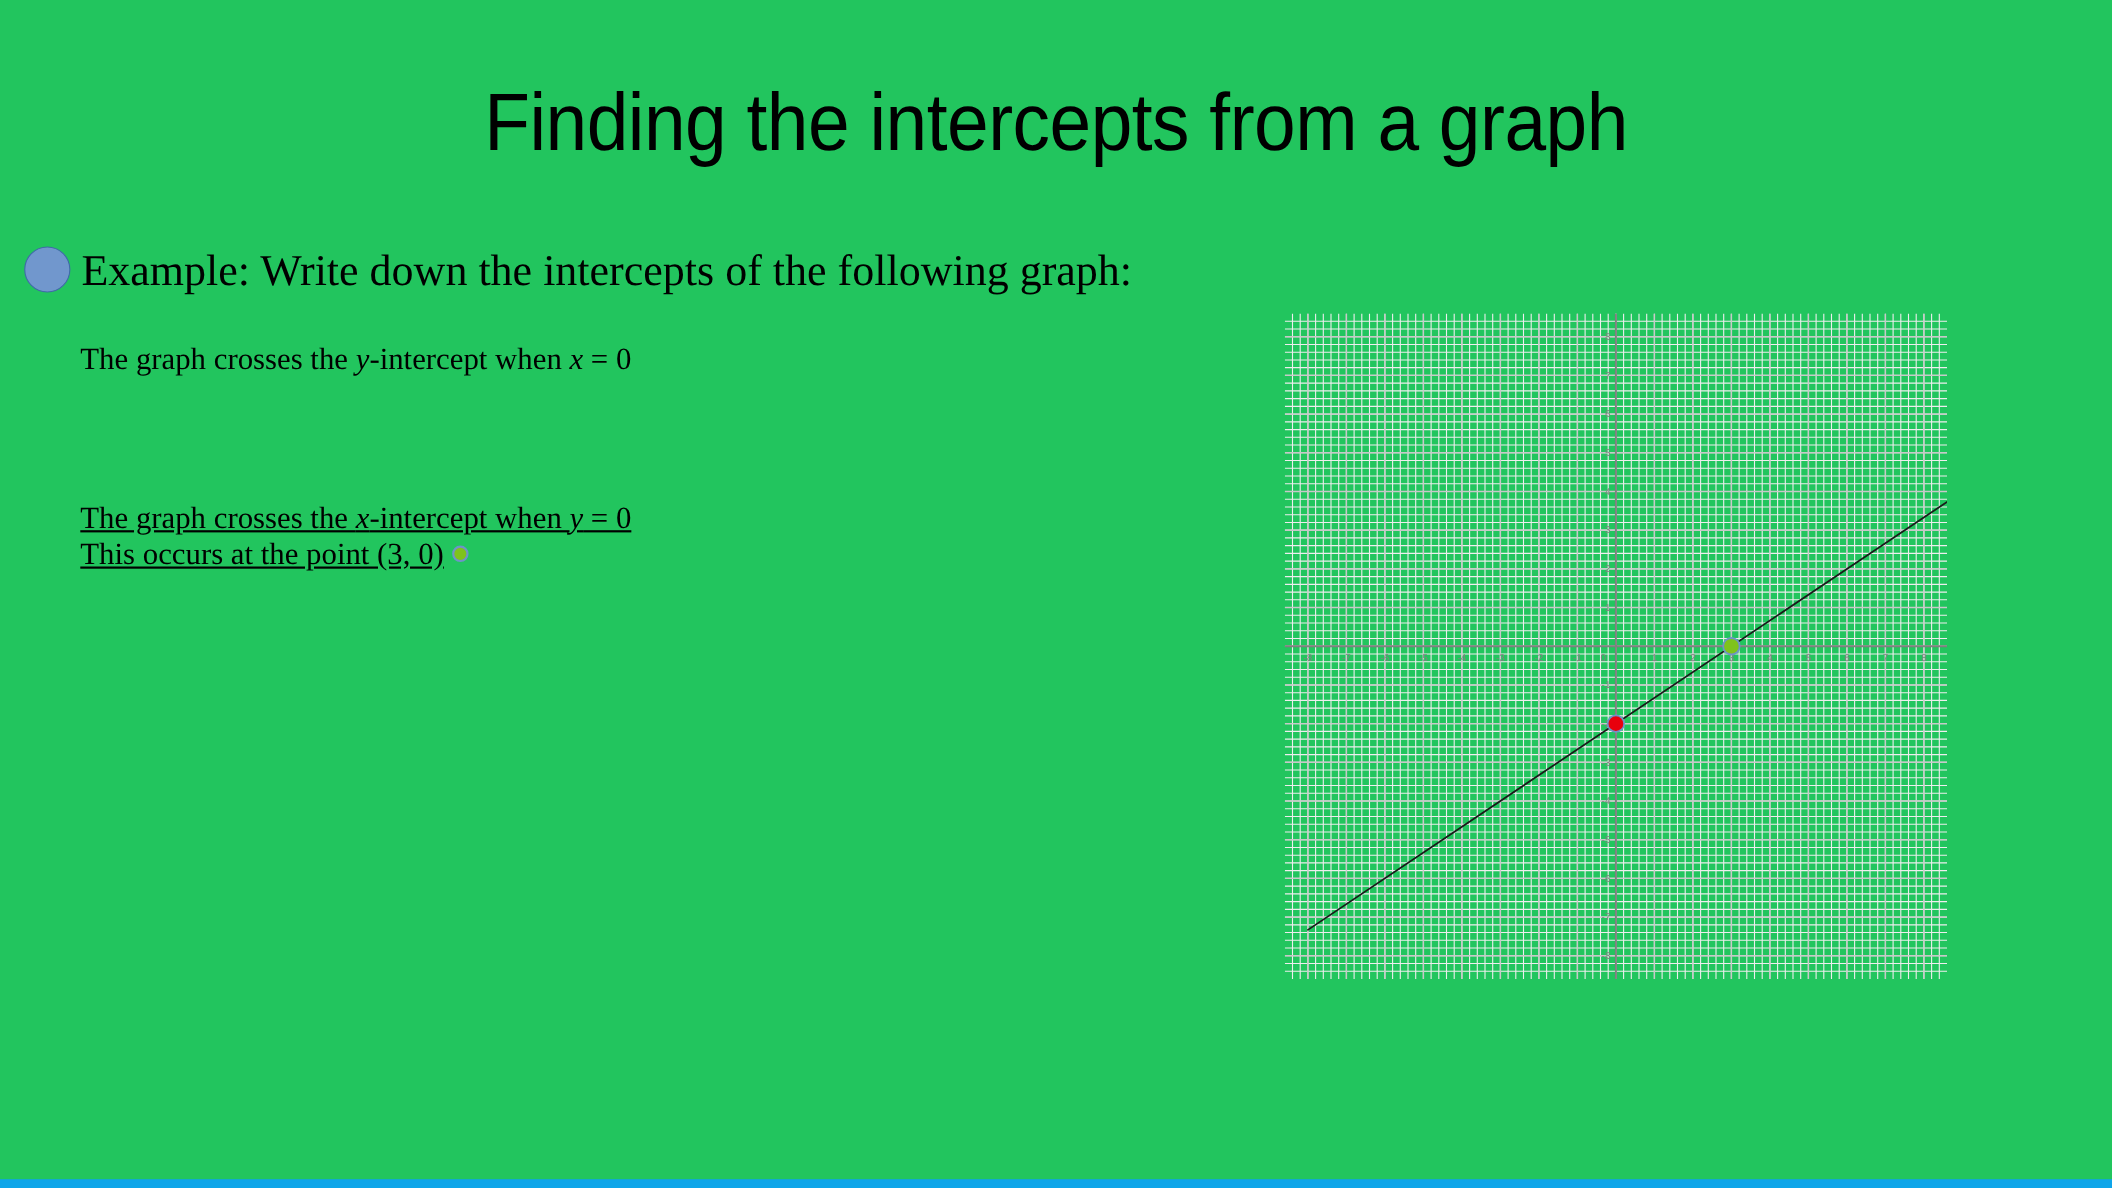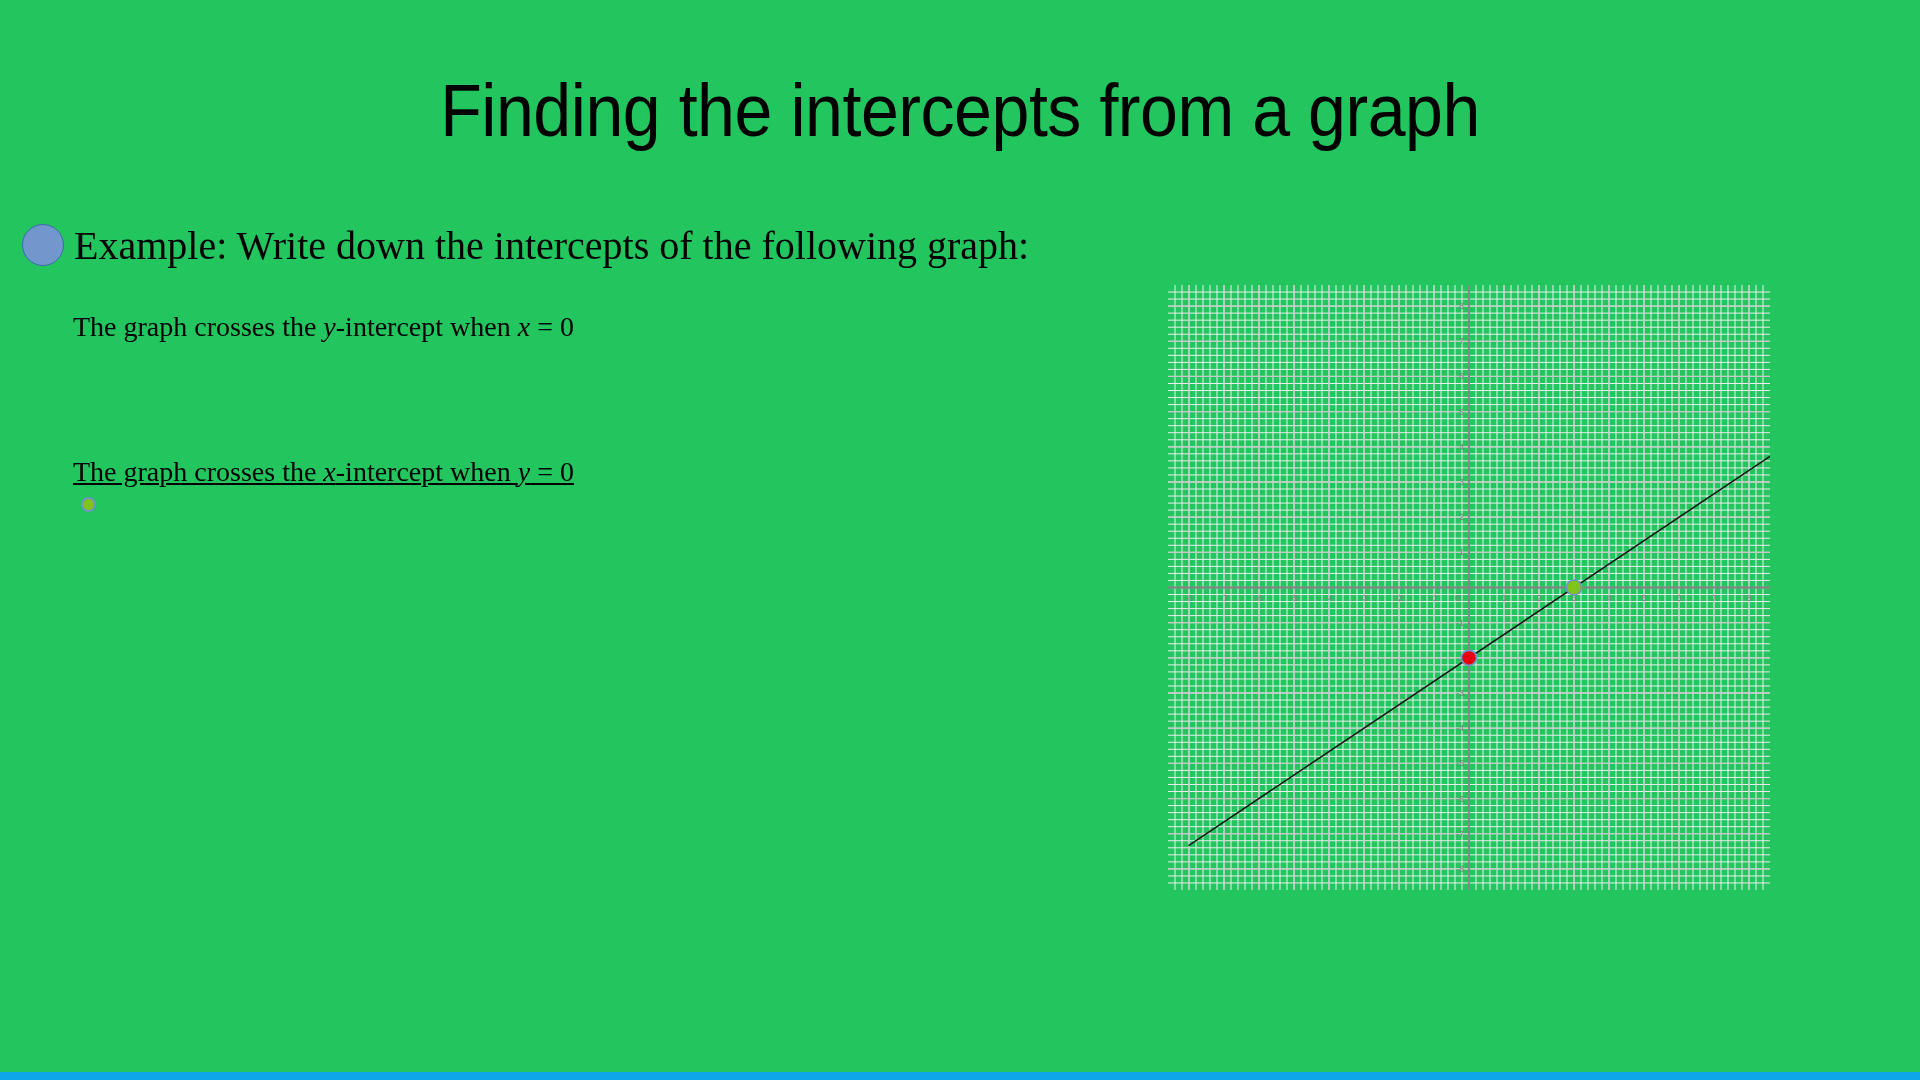--- a/index.html
+++ b/index.html
@@ -108,21 +108,21 @@
     <span class="bullet-dot"></span>
     <span class="bullet-text">Example: Write down the intercepts of the following graph:</span>
   </div>
 
   <div class="body-block block-1">
     <div><span>The graph crosses the </span><span class="ital">y</span><span>-intercept when </span><span class="ital">x</span><span> = 0</span></div>
   </div>
 
   <div class="body-block block-2">
     <div><span>The graph crosses the </span><span class="ital">x</span><span>-intercept when </span><span class="ital">y</span><span> = 0</span></div>
-    <div><span class="inline-dot green"></span></div>
+    <div><span>This occurs at the point (3, 0)</span><span class="inline-dot green"></span></div>
   </div>
 
   <div class="graph-wrap">
     <svg id="graph-svg" viewBox="0 0 602 605" xmlns="http://www.w3.org/2000/svg">
         <line x1="6.999999999999976" y1="0" x2="6.999999999999976" y2="605" stroke="#eeeeee" stroke-width="1"></line>
         <line x1="13.999999999999952" y1="0" x2="13.999999999999952" y2="605" stroke="#eeeeee" stroke-width="1"></line>
         <line x1="20.999999999999925" y1="0" x2="20.999999999999925" y2="605" stroke="#eeeeee" stroke-width="1"></line>
         <line x1="27.999999999999932" y1="0" x2="27.999999999999932" y2="605" stroke="#eeeeee" stroke-width="1"></line>
         <line x1="34.99999999999994" y1="0" x2="34.99999999999994" y2="605" stroke="#eeeeee" stroke-width="1"></line>
         <line x1="41.99999999999995" y1="0" x2="41.99999999999995" y2="605" stroke="#eeeeee" stroke-width="1"></line>

